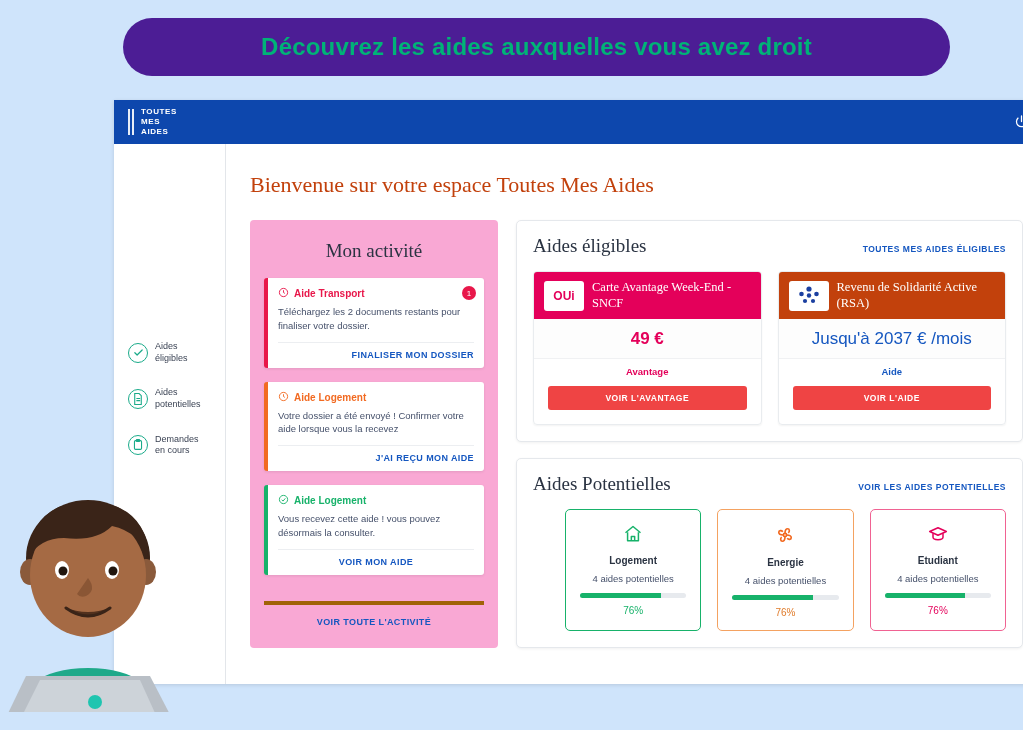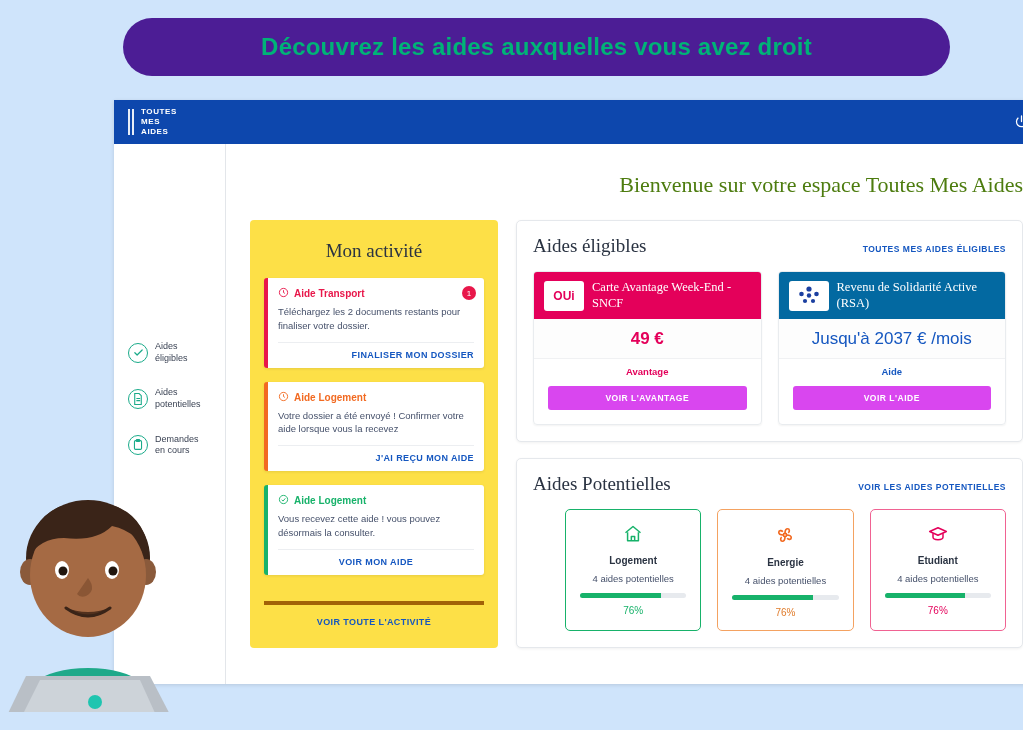--- a/index.html
+++ b/index.html
@@ -109,34 +109,34 @@
     white-space: pre-line;
   }
 
   
   .main {
     flex: 1;
     padding: 18px 24px 0 24px;
     background: #ffffff;
   }
   .welcome {
-    text-align: right;
-    color: #4d7c0f;
+    text-align: left;
+    color: #c2410c;
     font-family: "Liberation Serif", serif;
     font-size: 22px;
     margin: 10px 0 22px 0;
   }
 
   .columns { display: flex; gap: 18px; }
 
   
   .activity {
     width: 248px;
     flex: none;
-    background: #fde047;
+    background: #f9a8d4;
     border-radius: 4px;
     padding: 16px 14px 12px 14px;
   }
   .activity h2 {
     font-family: "Liberation Serif", serif;
     font-weight: normal;
     font-size: 19px;
     color: #2a3342;
     text-align: center;
     margin: 4px 0 16px 0;
@@ -234,21 +234,21 @@
     text-align: center;
     box-shadow: 0 1px 2px rgba(0,0,0,.05);
   }
   .aid-head {
     display: flex; align-items: center; gap: 8px;
     padding: 8px 10px;
     color: #ffffff;
     min-height: 46px;
   }
   .aid-head.pink { background: #e4005a; }
-  .aid-head.blue { background: #0369a1; }
+  .aid-head.blue { background: #c2410c; }
   .aid-logo {
     width: 40px; height: 30px;
     background: #ffffff;
     border-radius: 3px;
     display: flex; align-items: center; justify-content: center;
     flex: none;
   }
   .aid-logo-oui { color:#e4005a; font-size:12px; font-weight:bold; }
   .aid-logo-caf svg { display:block; }
   .aid-name {
@@ -275,21 +275,21 @@
   .aid-type.blue { color: #1557c0; }
   .aid-btn {
     display: block;
     margin: 0 14px 14px 14px;
     padding: 7px 0;
     border-radius: 3px;
     font-size: 8.5px;
     font-weight: bold;
     letter-spacing: .5px;
     color: #ffffff;
-    background: #d946ef;
+    background: #ef4444;
     border: none;
     width: calc(100% - 28px);
     cursor: pointer;
   }
 
   
   .pot-grid { display: flex; gap: 16px; padding-left: 32px; }
   .pot-card {
     flex: 1;
     border: 1px solid #17b26a;

